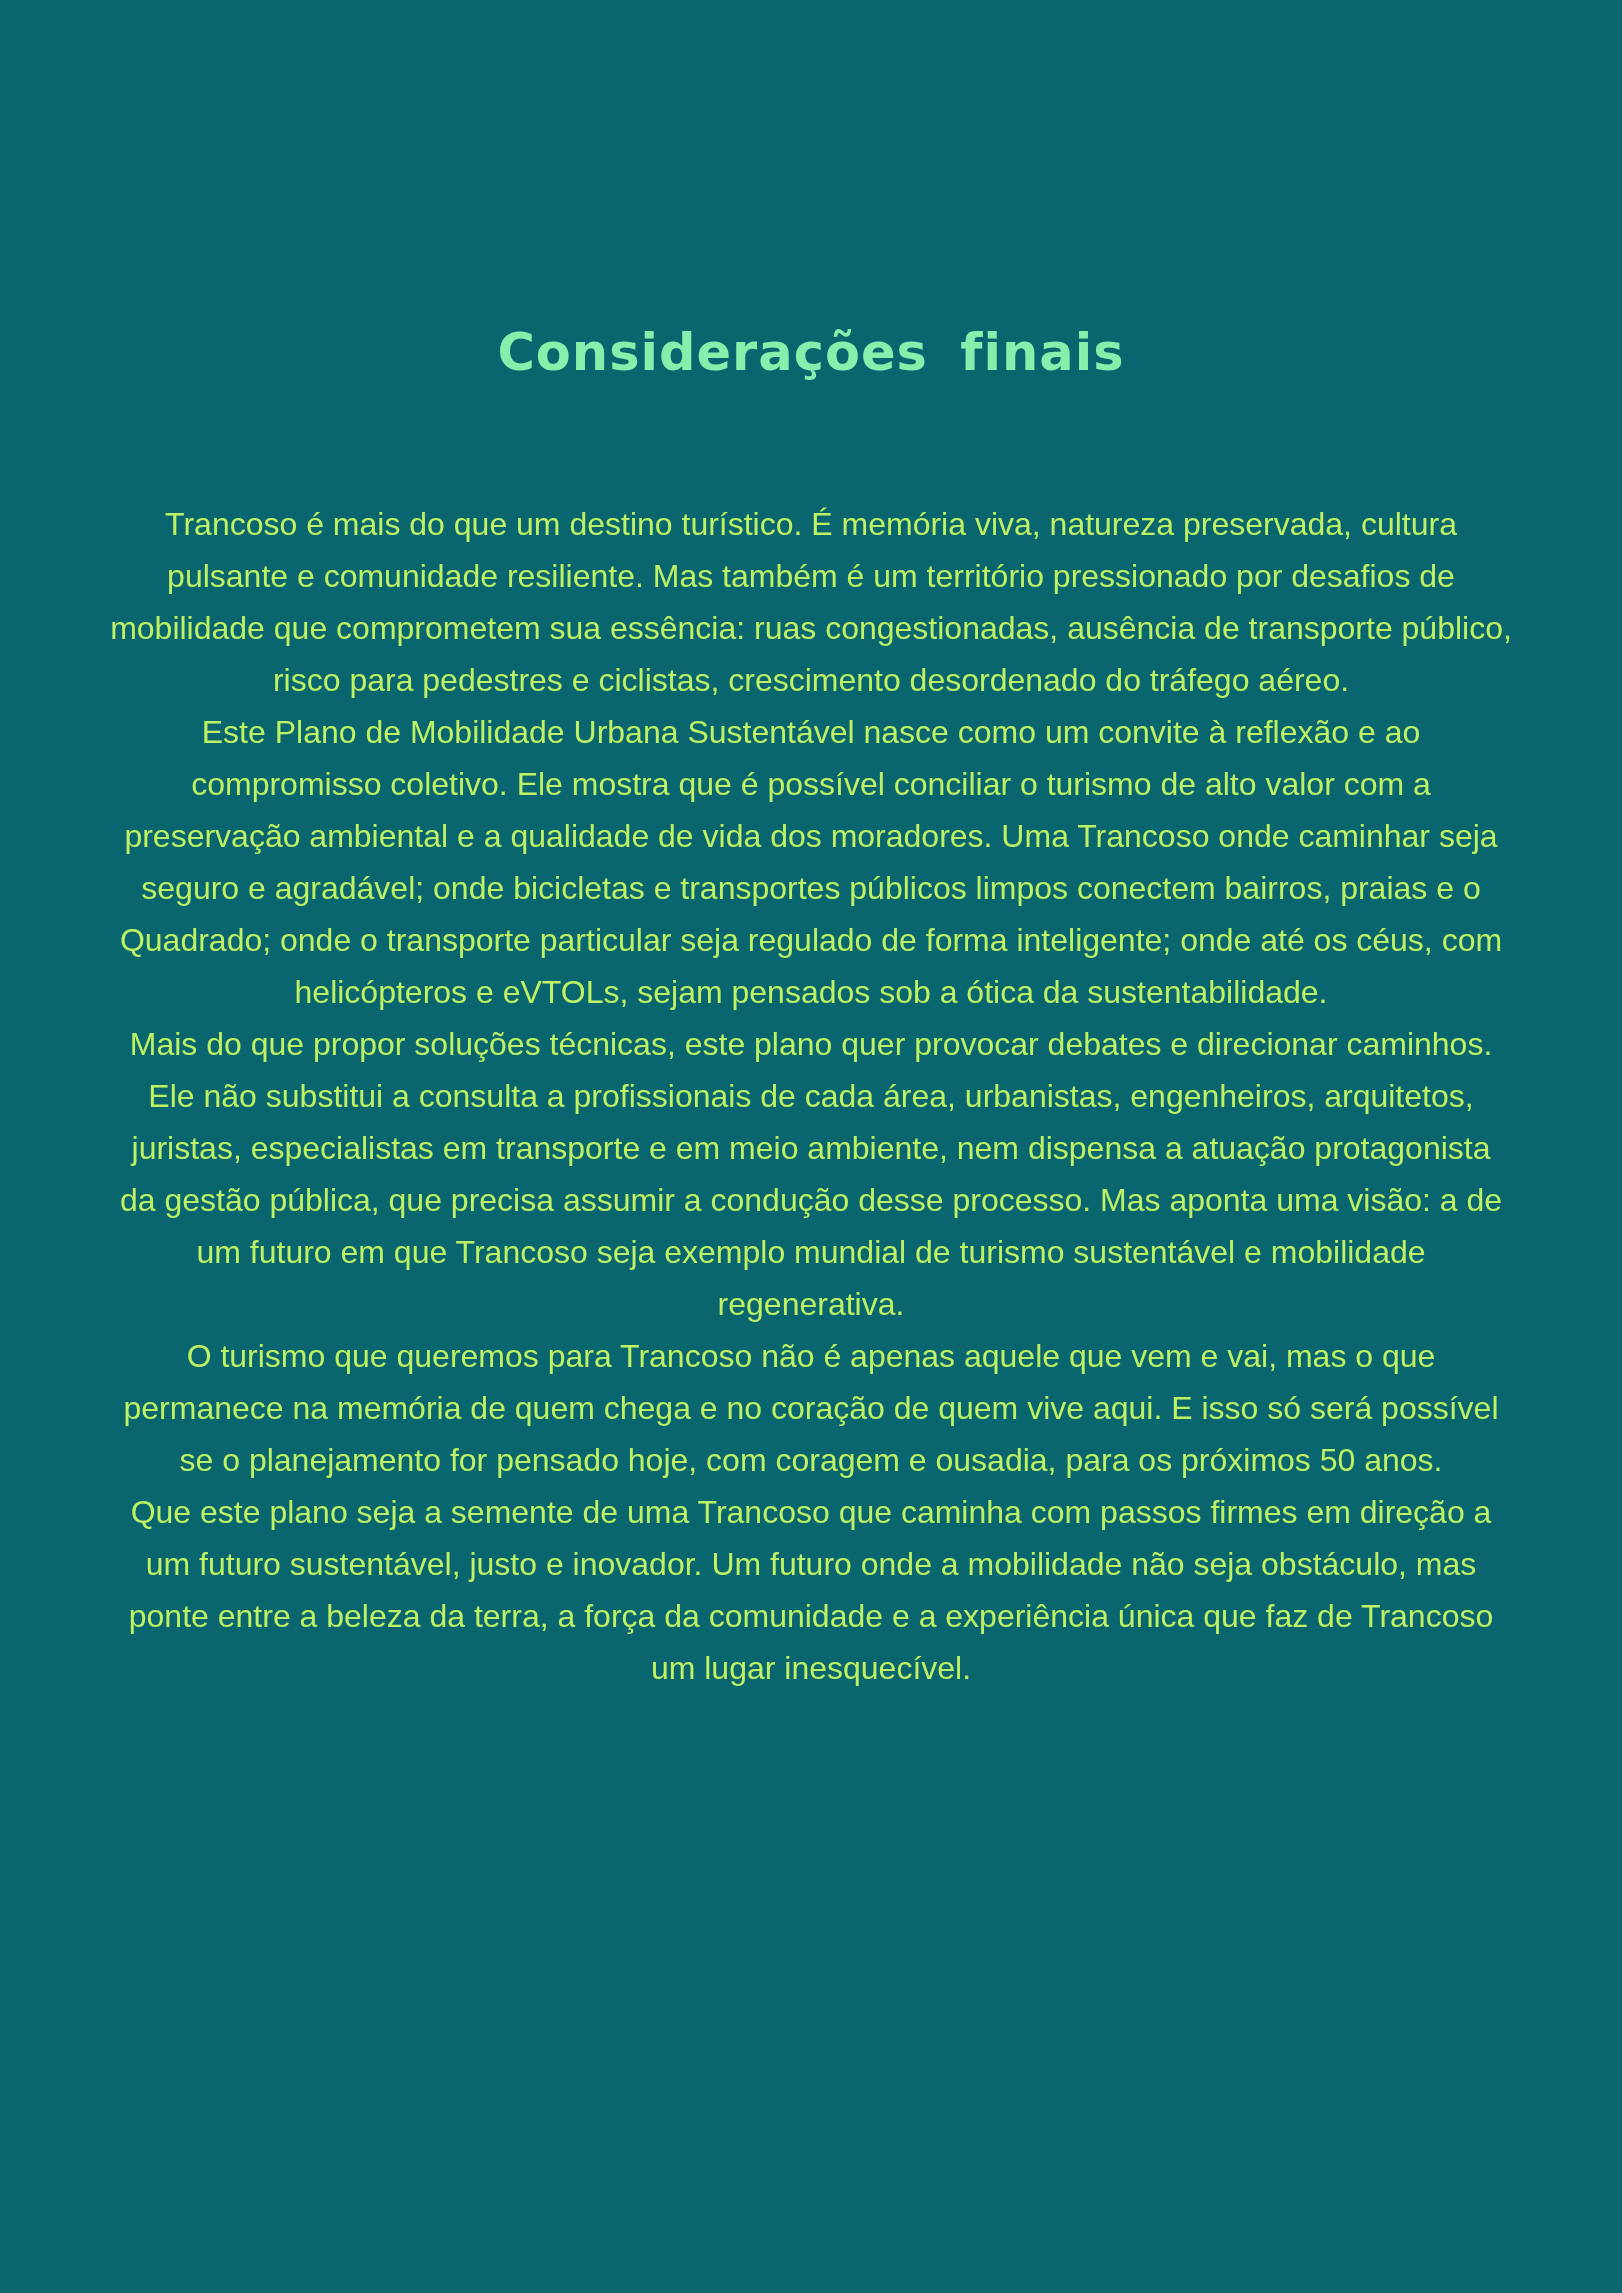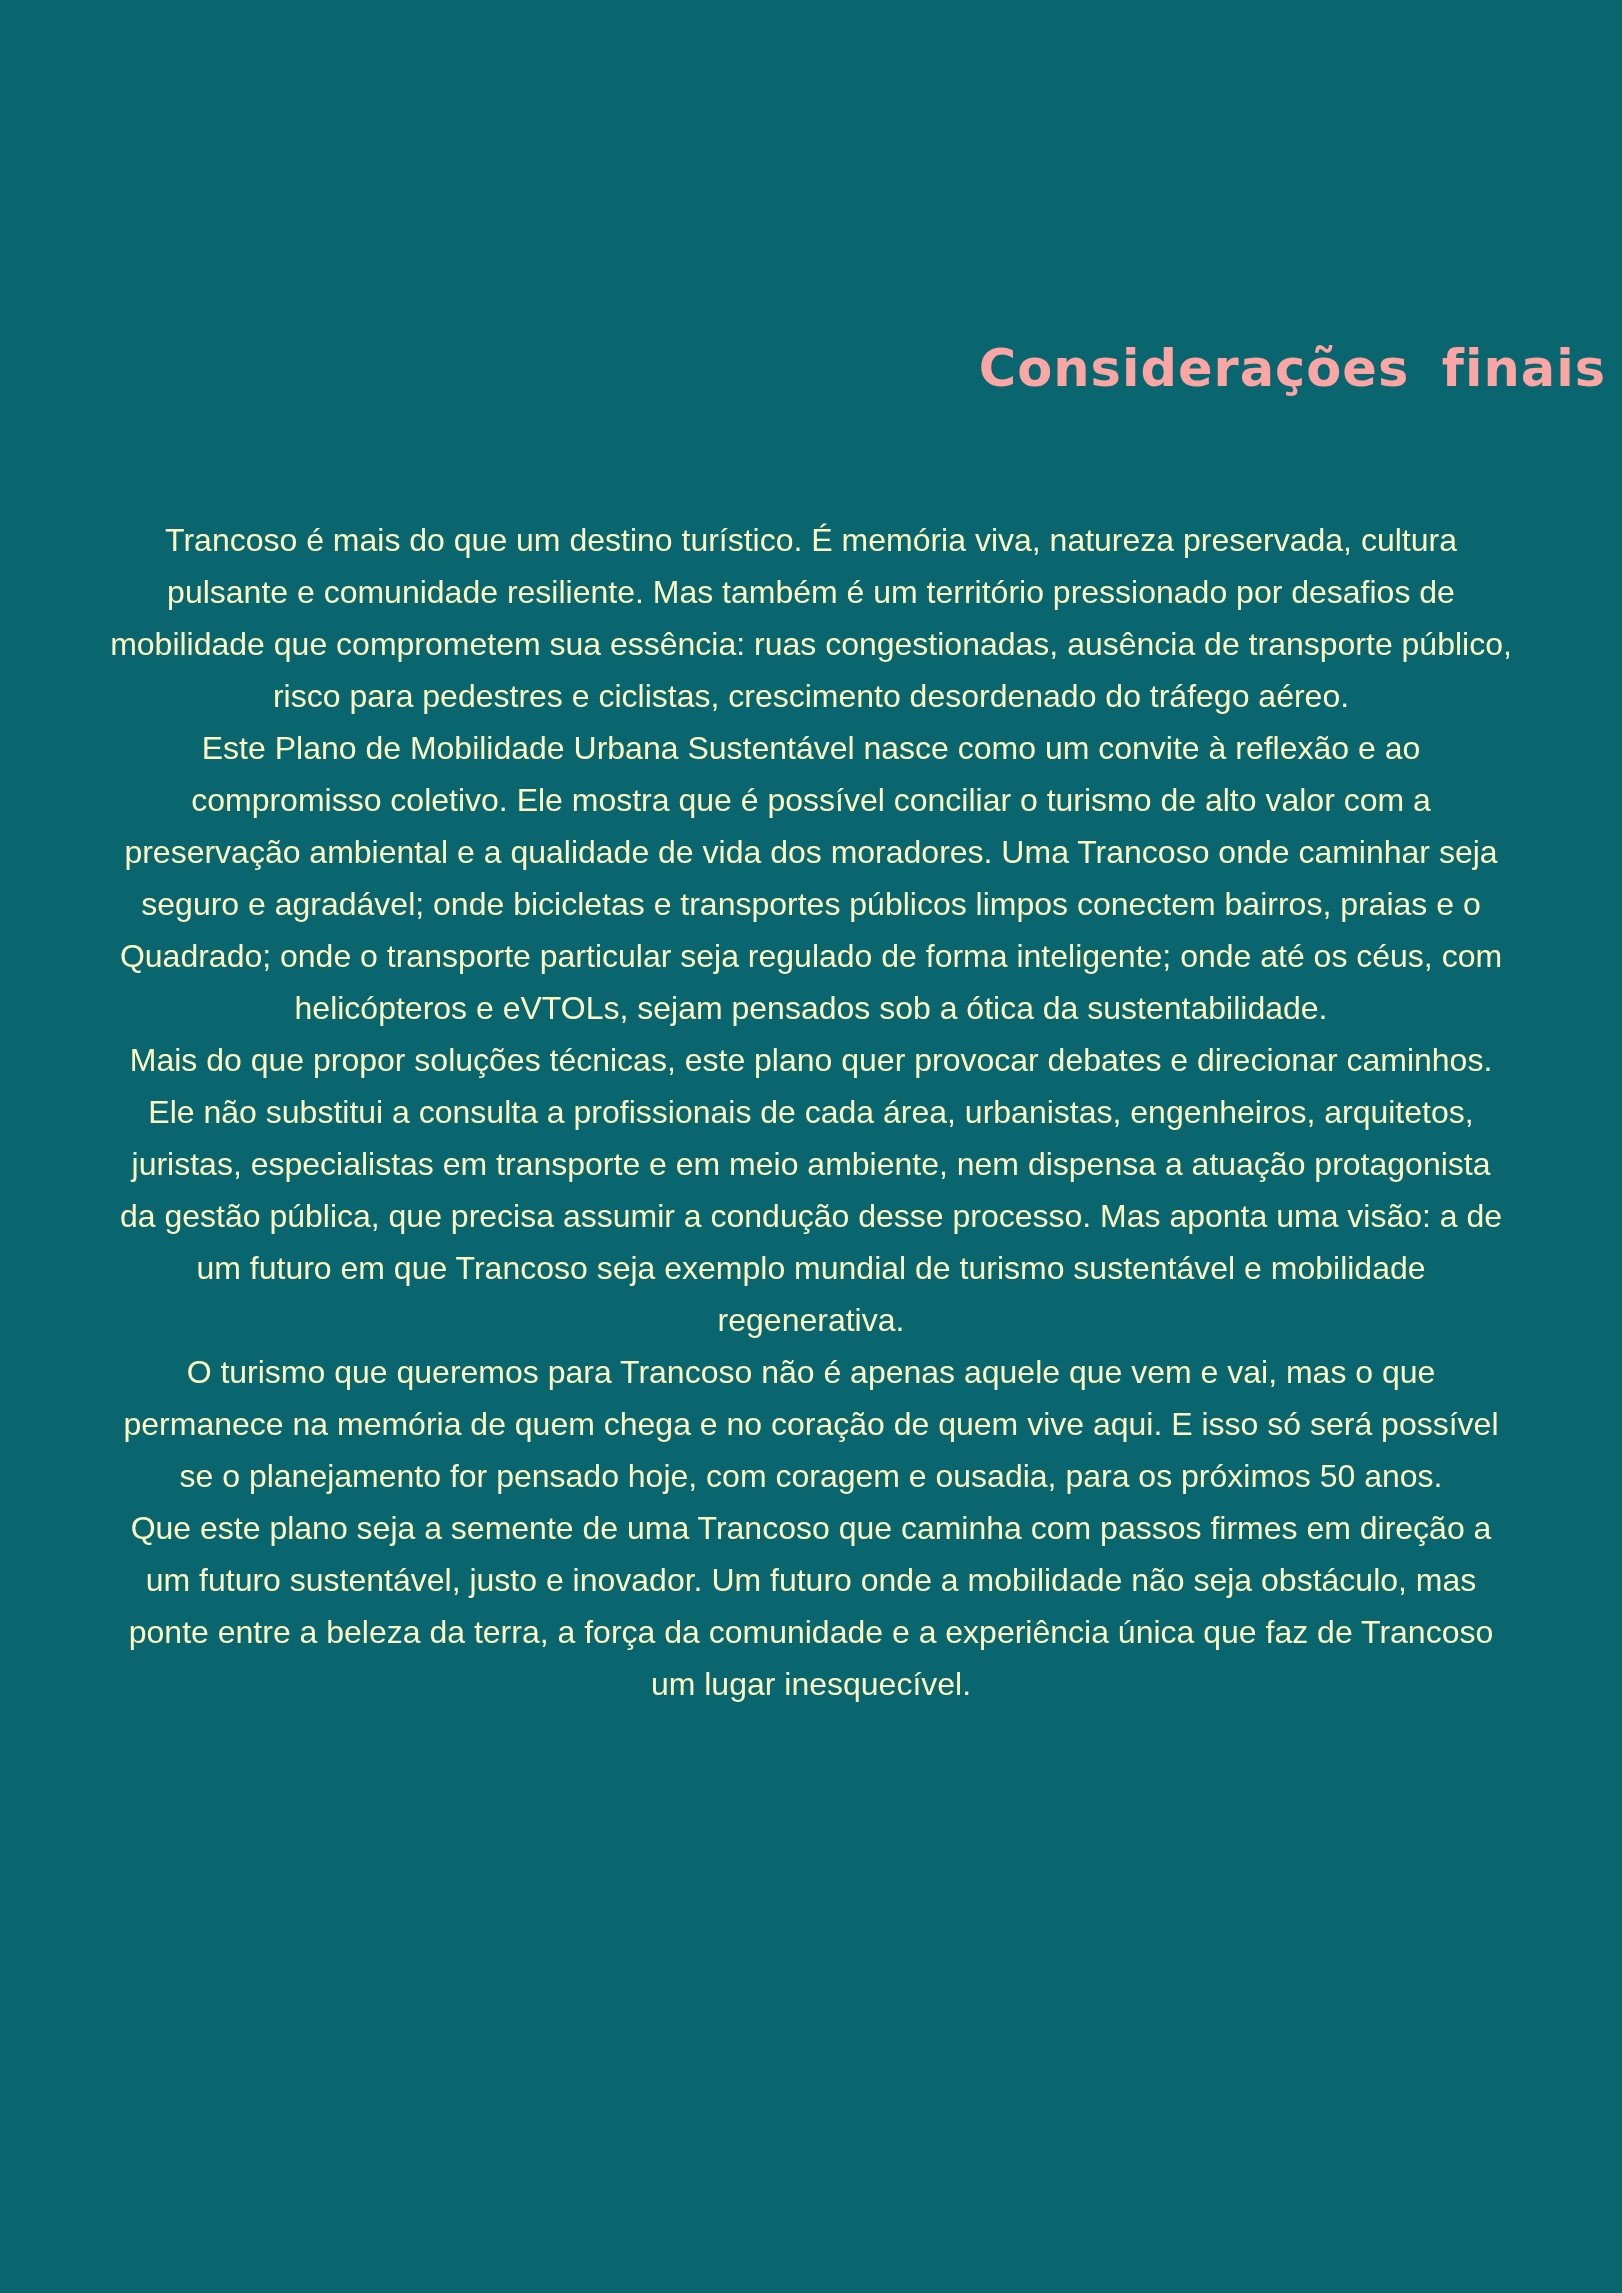--- a/index.html
+++ b/index.html
@@ -8,34 +8,34 @@
   }
   .page {
     position: relative;
     width: 1622px;
     height: 2294px;
     background: #09656E;
     overflow: hidden;
     font-family: "Liberation Sans", sans-serif;
   }
   .title {
-    margin: 16px;
+    margin: 0;
     padding-top: 323px;
-    text-align: right;
-    color: #fca5a5;
+    text-align: center;
+    color: #86efac;
     font-family: "DejaVu Sans", sans-serif;
     font-size: 51px;
     font-weight: 800;
     letter-spacing: 1px;
     word-spacing: 13.7px;
   }
   .body-text {
     margin: 116px auto 0 auto;
     max-width: 1402px;
-    color: #fef9c3;
+    color: #bef264;
     font-family: "Liberation Sans", sans-serif;
     font-size: 32px;
     font-weight: 300;
     line-height: 52px;
     text-align: center;
   }
   .body-text p {
     margin: 0;
     padding: 0;
   }

